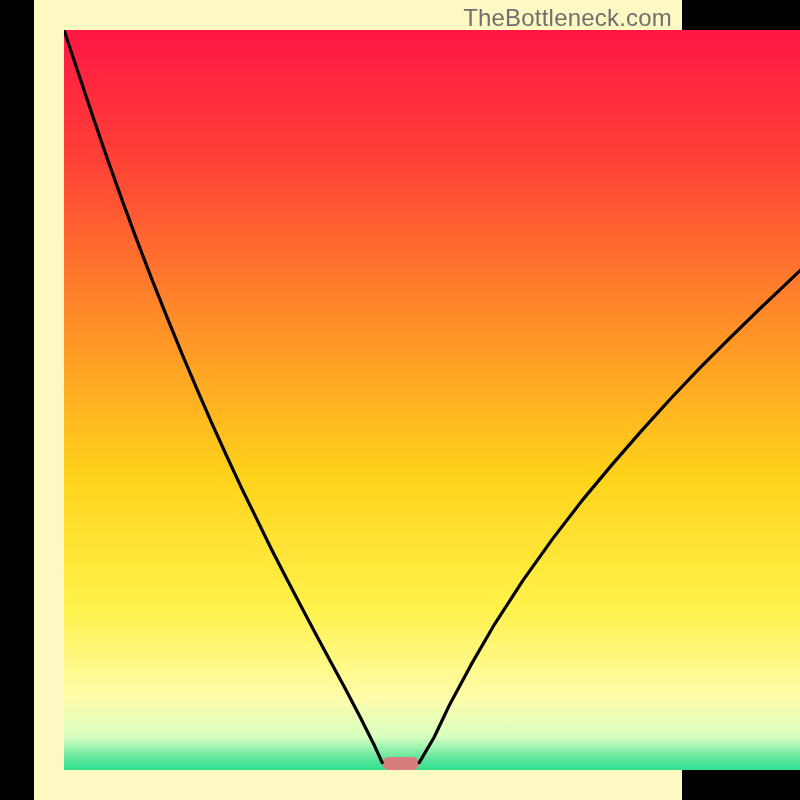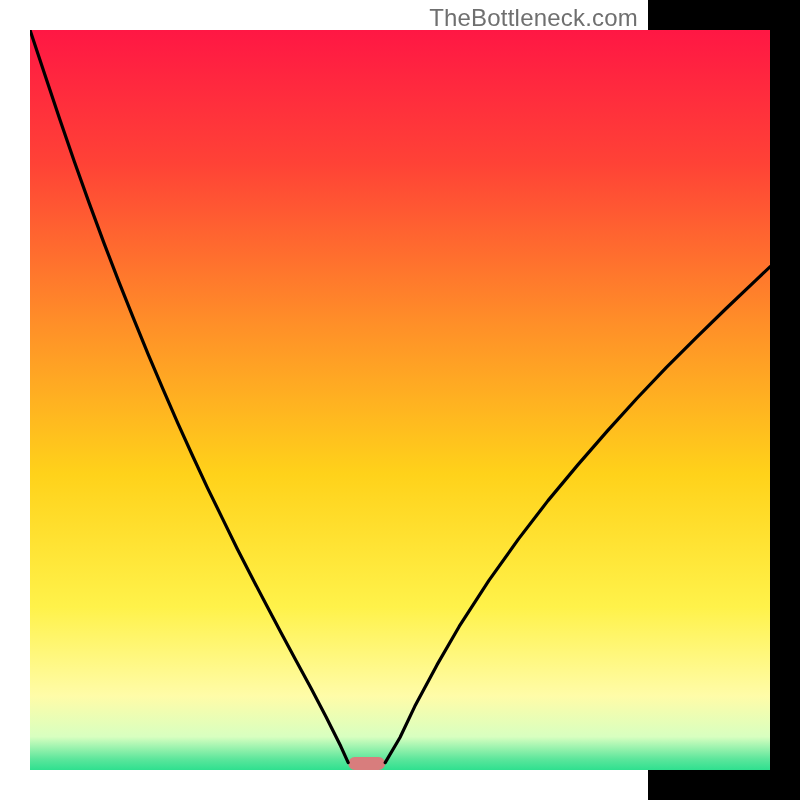--- a/index.html
+++ b/index.html
@@ -8,21 +8,22 @@
     width: 800px;
     height: 800px;
     overflow: hidden;
     background: #000;
     font-family: Arial, Helvetica, sans-serif;
   }
   .frame {
     position: relative;
     width: 648px;
     height: 800px;
-    background: #ffffff;
+    background: #fef9c3;
+    margin-left: 34px;
   }
   .plot {
     position: absolute;
     left: 30px;
     top: 30px;
     width: 740px;
     height: 740px;
   }
   .watermark {
     position: absolute;

